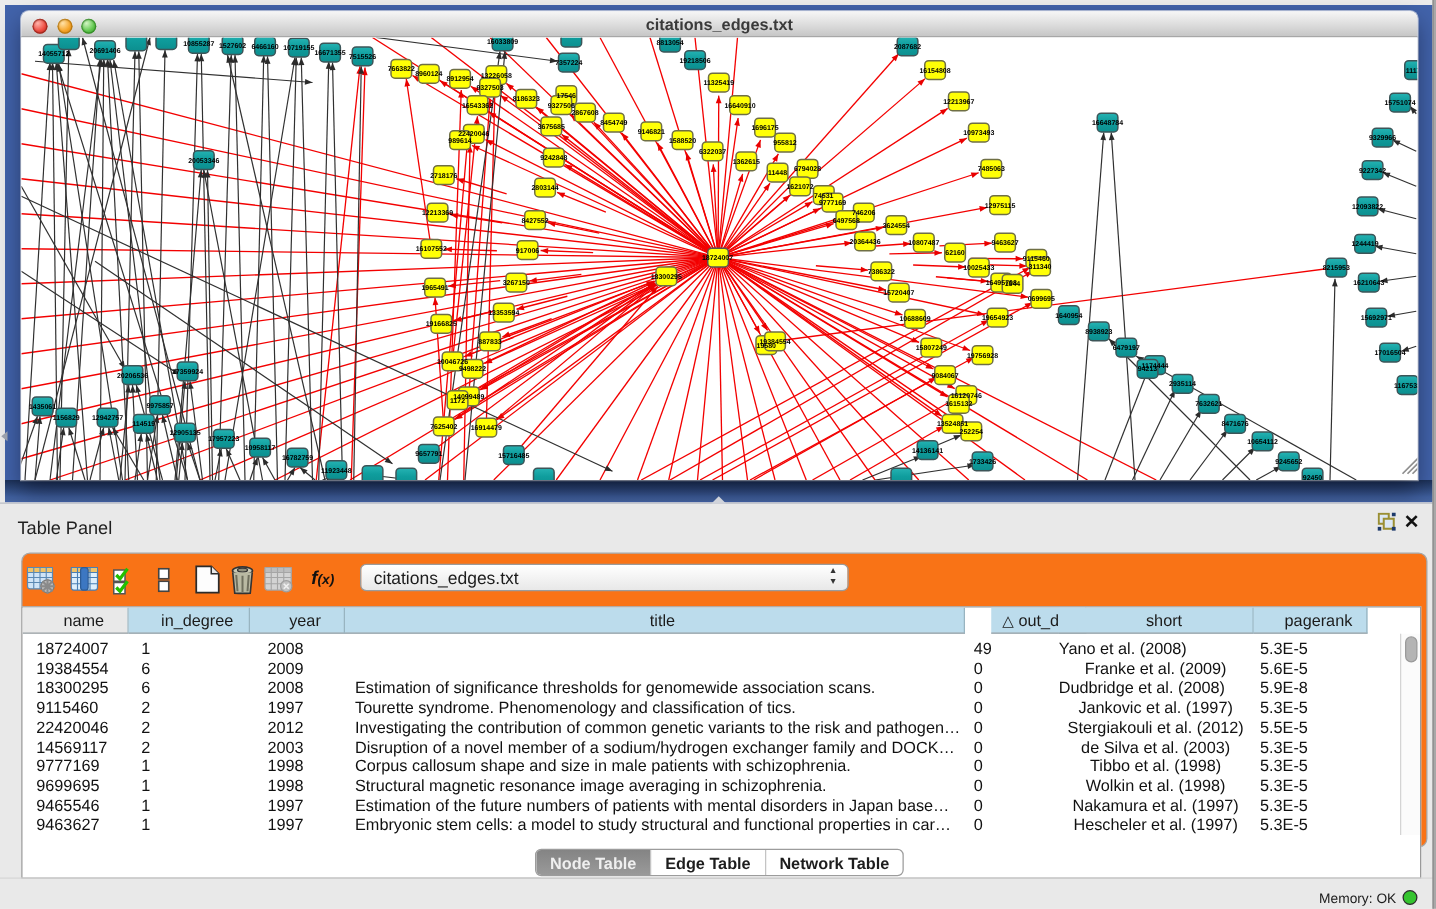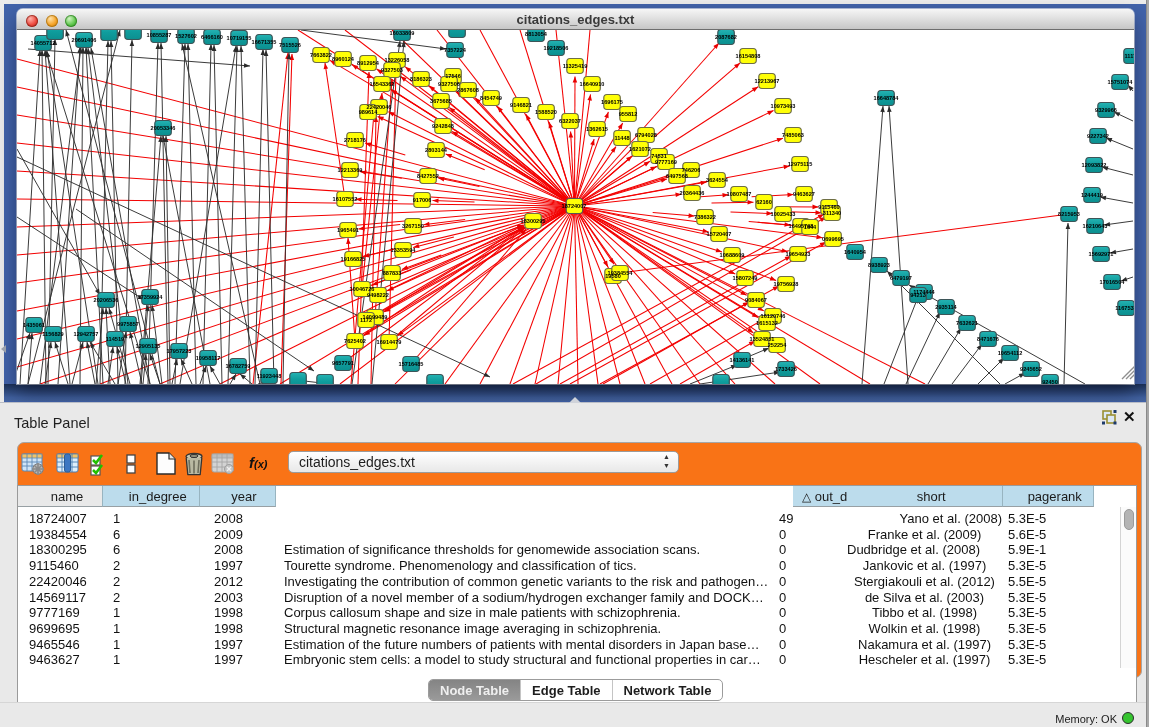--- a/index.html
+++ b/index.html
@@ -843,47 +843,48 @@
 <path d="M1 10h21M1 15h21M6 2v18M11 2v18M16 2v18" stroke="#a5a5a5" stroke-width="0.9" fill="none"></path>
 <circle cx="18" cy="17" r="4.5" fill="#c2c2c2" stroke="#9e9e9e"></circle>
 <path d="M16 15l4 4M20 15l-4 4" stroke="#efefef" stroke-width="1.4"></path>
       </svg>
 <div class="ic" style="left:231px;top:11px;font-size:15px;font-style:italic;font-weight:bold;color:#111">f<span style="font-size:11px">(x)</span></div>
     <div id="combo">citations_edges.txt<span class="arr">▲<br>▼</span></div>
 <div id="tbl">
 <div class="hdr" style="left:0px;width:85px;background:#e9e9e9">name</div>
         <div class="hdr" style="left:85px;width:96.5px;background:#bcdcec">in_degree</div>
         <div class="hdr" style="left:181.5px;width:76.0px;background:#bcdcec">year</div>
+        <div class="hdr" style="left:257.5px;width:496.0px;background:#bcdcec">title</div>
         <div class="hdr" style="left:775px;width:75.5px;background:#bcdcec;text-align:right;text-indent:0;padding-left:7px"><span style="text-indent:0;font-size:12px">△</span> out_de…</div>
         <div class="hdr" style="left:829px;width:155.5px;background:#bcdcec">short</div>
         <div class="hdr" style="left:984.5px;width:91.5px;background:#bcdcec">pagerank</div>
 <div class="row" style="top:23.0px">
 <span style="left:11px">18724007</span>
           <span style="left:95px">1</span>
           <span style="left:196px">2008</span>
           <span style="left:761px">49</span>
-<span style="left:829px;width:155px;text-align:right">Yano et al. (2008)</span>
+<span style="left:829px;width:155px;text-align:left">Yano et al. (2008)</span>
           <span style="left:990px">5.3E-5</span>
         </div>
         <div class="row" style="top:38.7px">
 <span style="left:11px">19384554</span>
           <span style="left:95px">6</span>
           <span style="left:196px">2009</span>
           <span style="left:761px">0</span>
 <span style="left:829px;width:155px;text-align:center">Franke et al. (2009)</span>
           <span style="left:990px">5.6E-5</span>
         </div>
         <div class="row" style="top:54.4px">
 <span style="left:11px">18300295</span>
           <span style="left:95px">6</span>
           <span style="left:196px">2008</span>
 <span style="left:266px">Estimation of significance thresholds for genomewide association scans.</span>
           <span style="left:761px">0</span>
 <span style="left:829px;width:155px;">Dudbridge et al. (2008)</span>
-          <span style="left:990px">5.9E-1</span>
+          <span style="left:990px">5.9E-8</span>
         </div>
         <div class="row" style="top:70.1px">
 <span style="left:11px">9115460</span>
           <span style="left:95px">2</span>
           <span style="left:196px">1997</span>
 <span style="left:266px">Tourette syndrome. Phenomenology and classification of tics.</span>
           <span style="left:761px">0</span>
 <span style="left:829px;width:155px;text-align:center">Jankovic et al. (1997)</span>
           <span style="left:990px">5.3E-5</span>
         </div>

